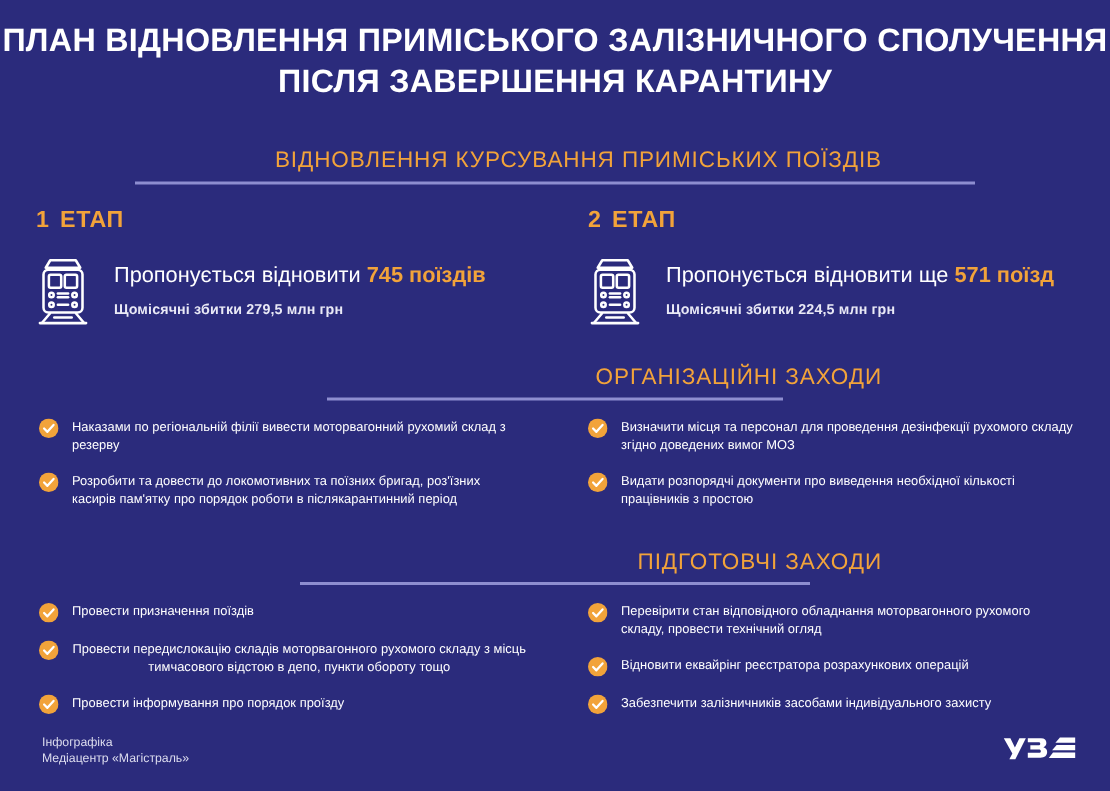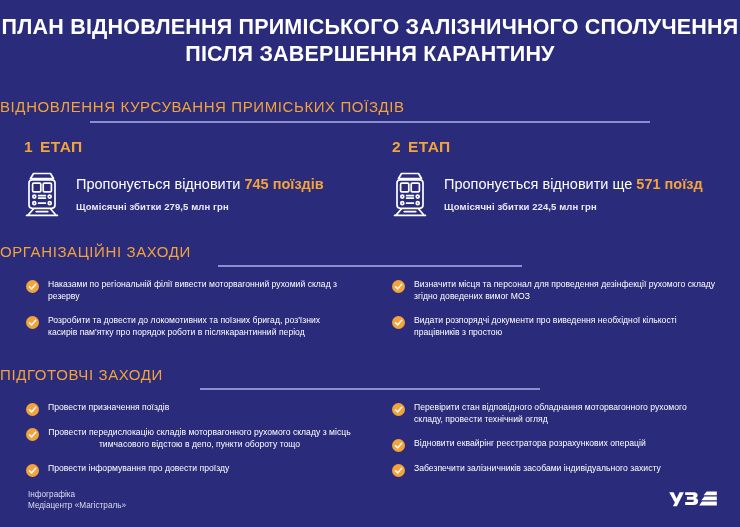--- a/index.html
+++ b/index.html
@@ -36,21 +36,21 @@
     color: #ffffff;
   }
   .main-title .ln { display: block; white-space: nowrap; }
   .main-title .ln2 { margin-top: 1px; }
 
   
   .sec-head {
     position: absolute;
     width: 588px;
     left: 0;
-    text-align: left;
+    text-align: right;
   }
   .sec-head .label {
     display: block;
     color: #f2a33a;
     font-size: 15px;
     font-weight: normal;
     letter-spacing: 0.6px;
     white-space: nowrap;
   }
   .sec-rule {
@@ -327,21 +327,21 @@
       </span>
       <span class="bullet-text">Провести передислокацію складів моторвагонного рухомого складу з місць тимчасового відстою в депо, пункти обороту тощо</span>
     </div>
     <div class="bullet">
       <span class="check">
         <svg viewBox="0 0 13 13" width="13" height="13" aria-hidden="true">
           <circle cx="6.5" cy="6.5" r="6.5" fill="#f2a33a"></circle>
           <path d="M3.4 6.7 L5.6 8.9 L9.7 4.3" fill="none" stroke="#ffffff" stroke-width="1.5" stroke-linecap="round" stroke-linejoin="round"></path>
         </svg>
       </span>
-      <span class="bullet-text">Провести інформування про довести проїзду</span>
+      <span class="bullet-text">Провести інформування про порядок проїзду</span>
     </div>
   </div>
 
   <div class="col" id="prep-right">
     <div class="bullet">
       <span class="check">
         <svg viewBox="0 0 13 13" width="13" height="13" aria-hidden="true">
           <circle cx="6.5" cy="6.5" r="6.5" fill="#f2a33a"></circle>
           <path d="M3.4 6.7 L5.6 8.9 L9.7 4.3" fill="none" stroke="#ffffff" stroke-width="1.5" stroke-linecap="round" stroke-linejoin="round"></path>
         </svg>

